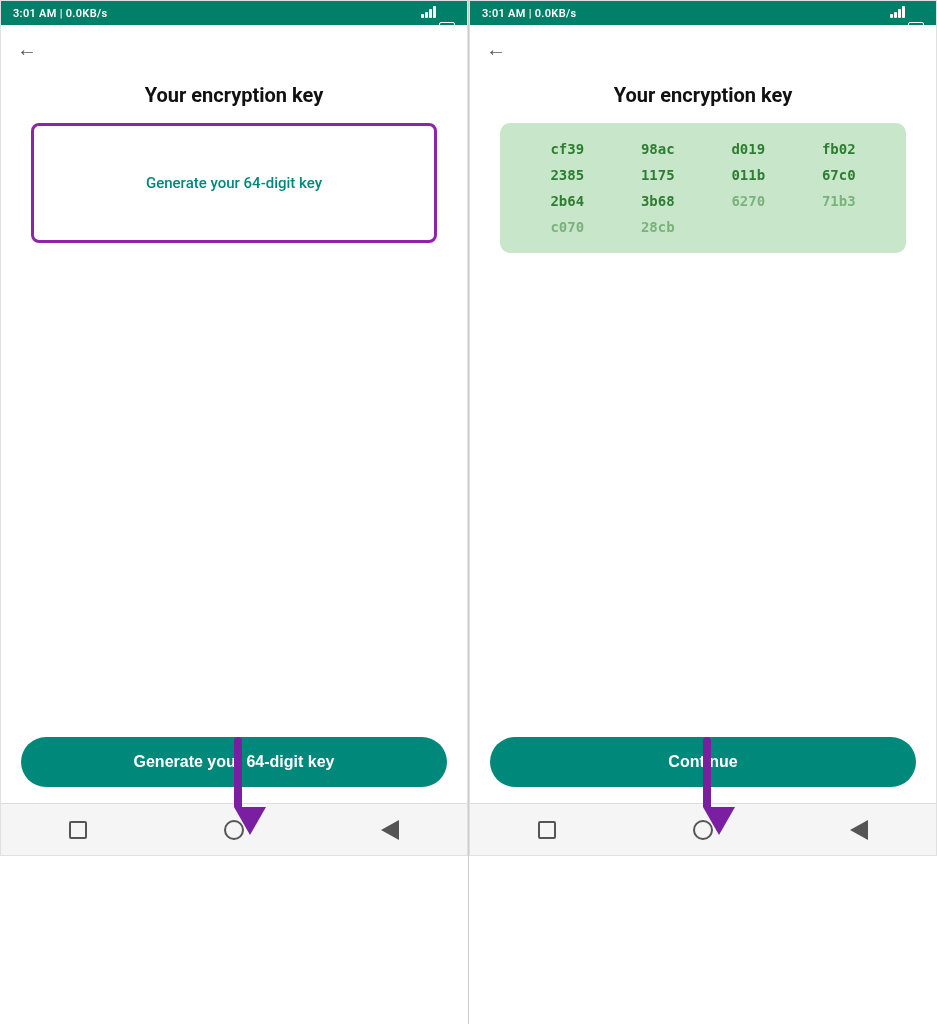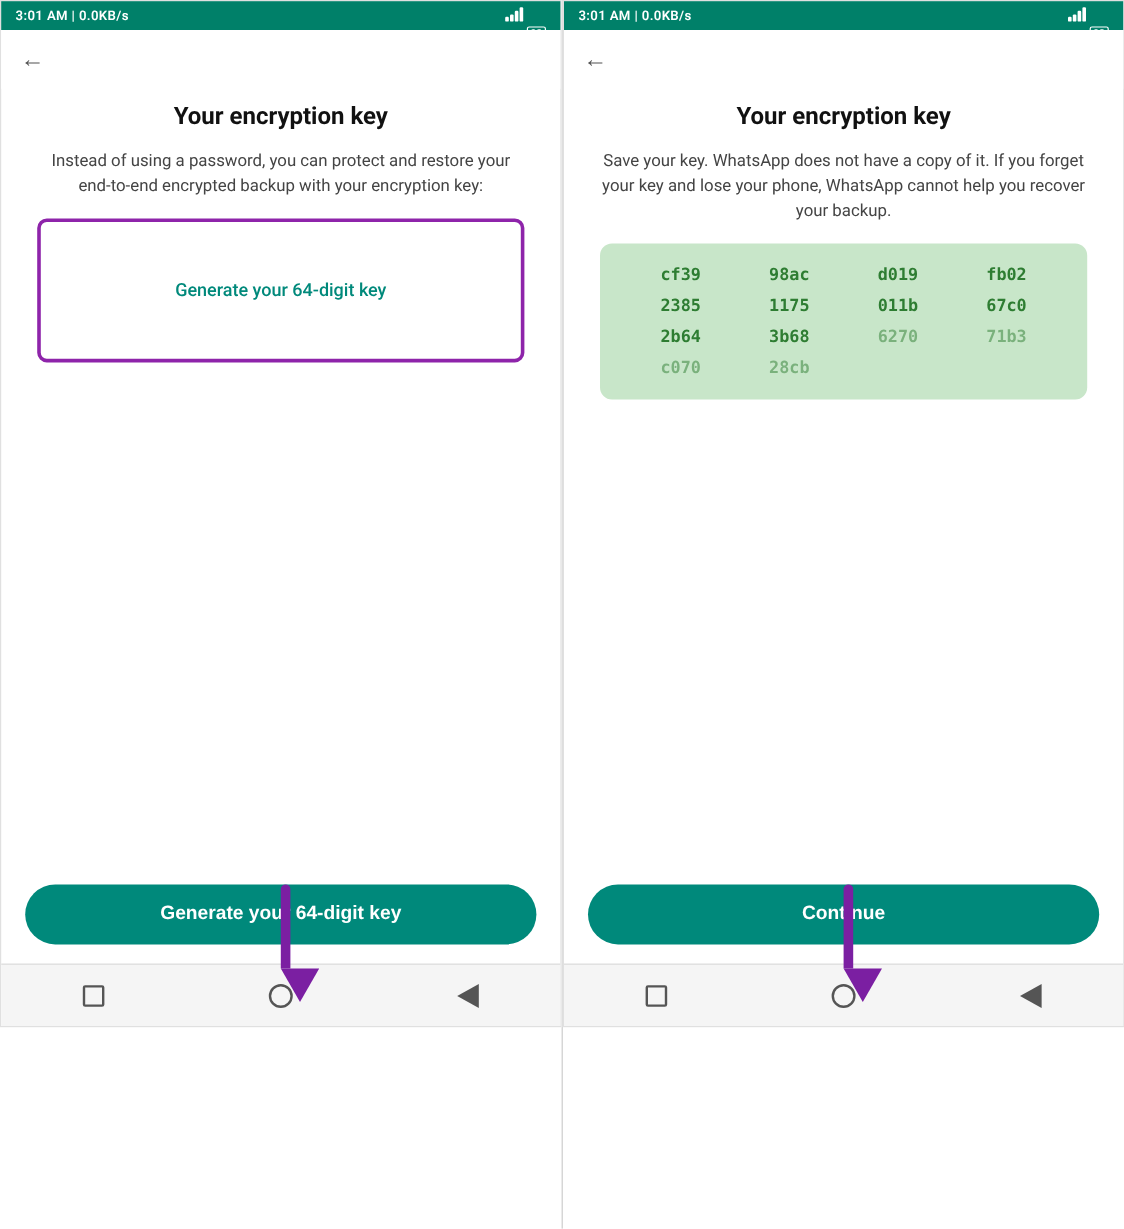--- a/index.html
+++ b/index.html
@@ -287,21 +287,20 @@
       </div>
     </div>
   </div>
 
   <div class="app-bar">
     <span class="back-arrow">←</span>
   </div>
 
   <div class="content">
     <h2 class="page-title">Your encryption key</h2>
-    <p class="description-text">Instead of using a password, you can protect and restore your end-to-end encrypted backup with your encryption key:</p>
 
     <div class="key-generate-box">
       <span class="key-generate-label">Generate your 64-digit key</span>
     </div>
 
     <div class="spacer"></div>
   </div>
 
   <div class="arrow-area">
     <div class="purple-arrow">
@@ -346,21 +345,20 @@
       </div>
     </div>
   </div>
 
   <div class="app-bar">
     <span class="back-arrow">←</span>
   </div>
 
   <div class="content">
     <h2 class="page-title">Your encryption key</h2>
-    <p class="description-text">Save your key. WhatsApp does not have a copy of it. If you forget your key and lose your phone, WhatsApp cannot help you recover your backup.</p>
 
     <div class="key-grid-box">
       <span class="key-chunk">cf39</span>
       <span class="key-chunk">98ac</span>
       <span class="key-chunk">d019</span>
       <span class="key-chunk">fb02</span>
       <span class="key-chunk">2385</span>
       <span class="key-chunk">1175</span>
       <span class="key-chunk">011b</span>
       <span class="key-chunk">67c0</span>

